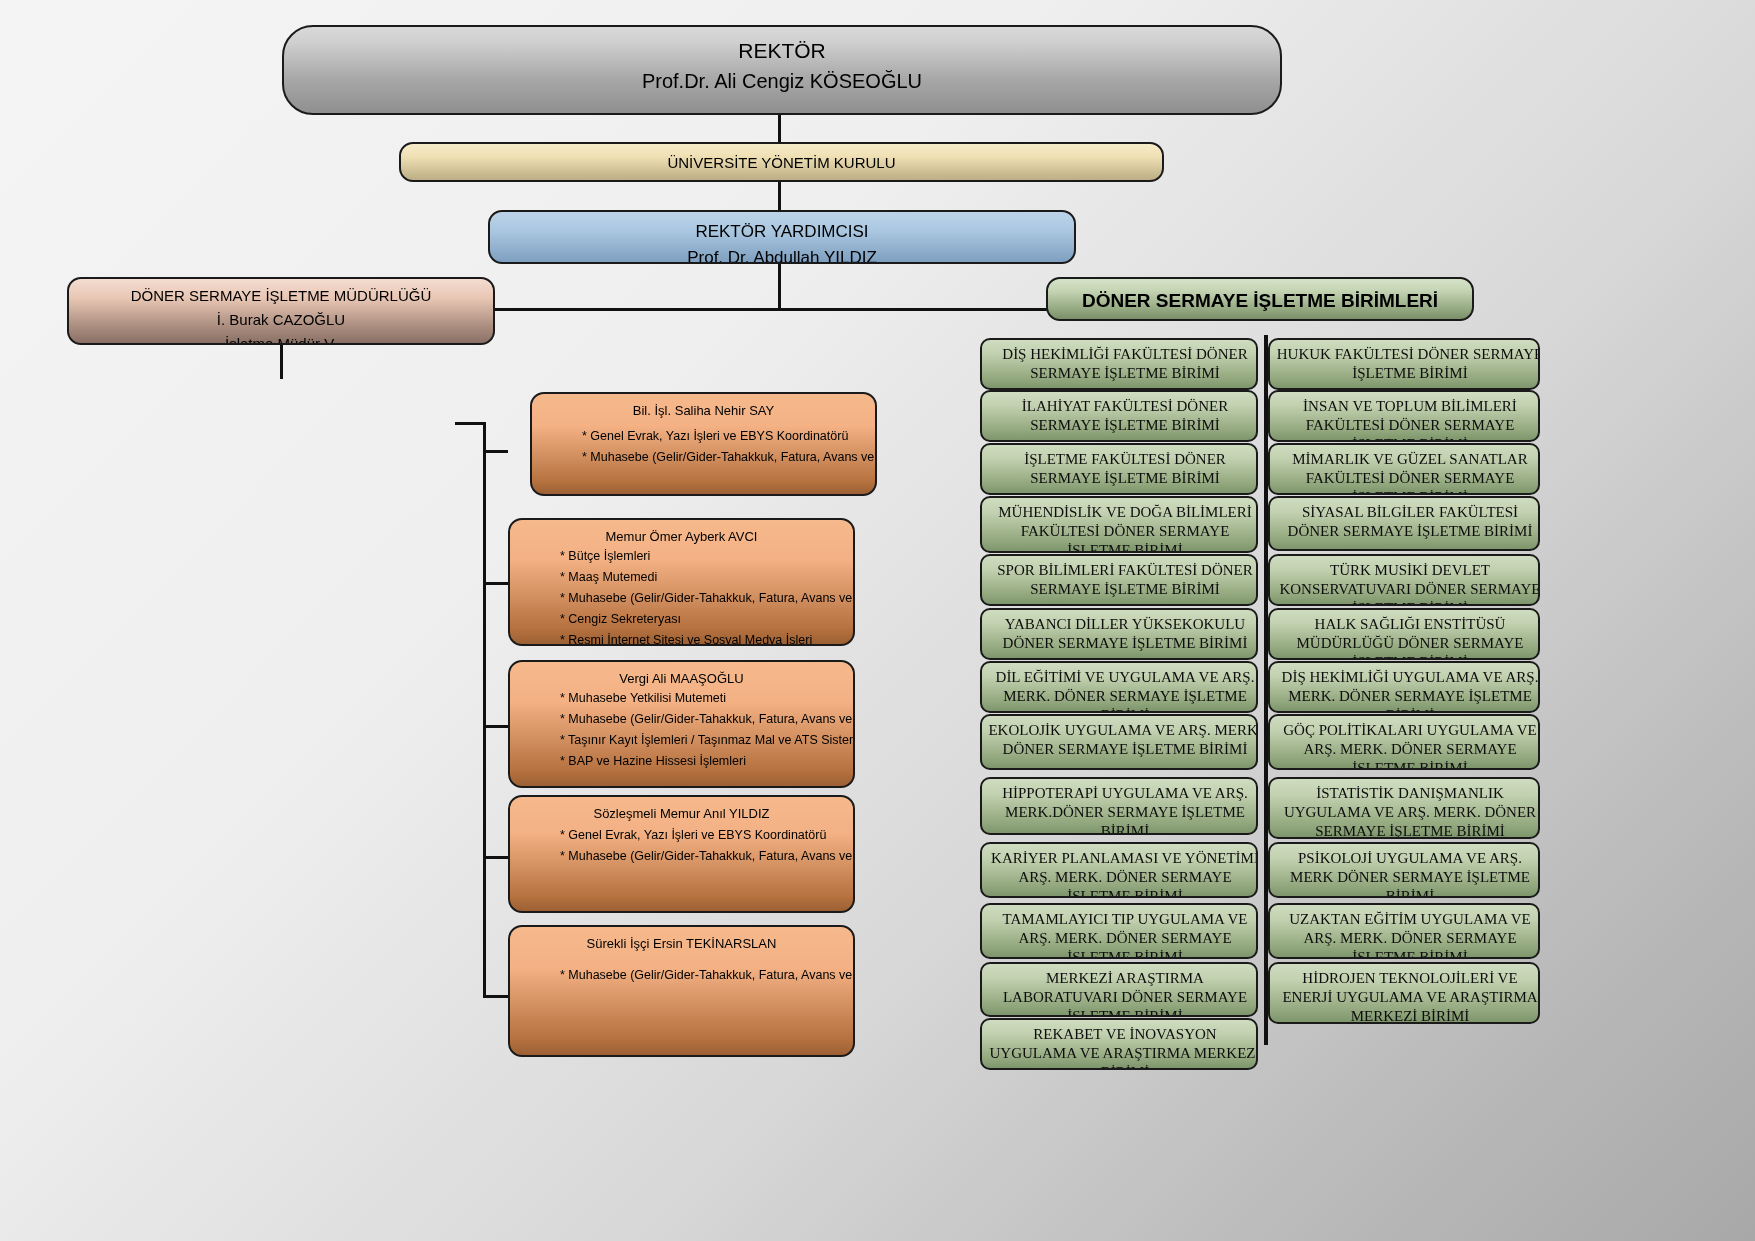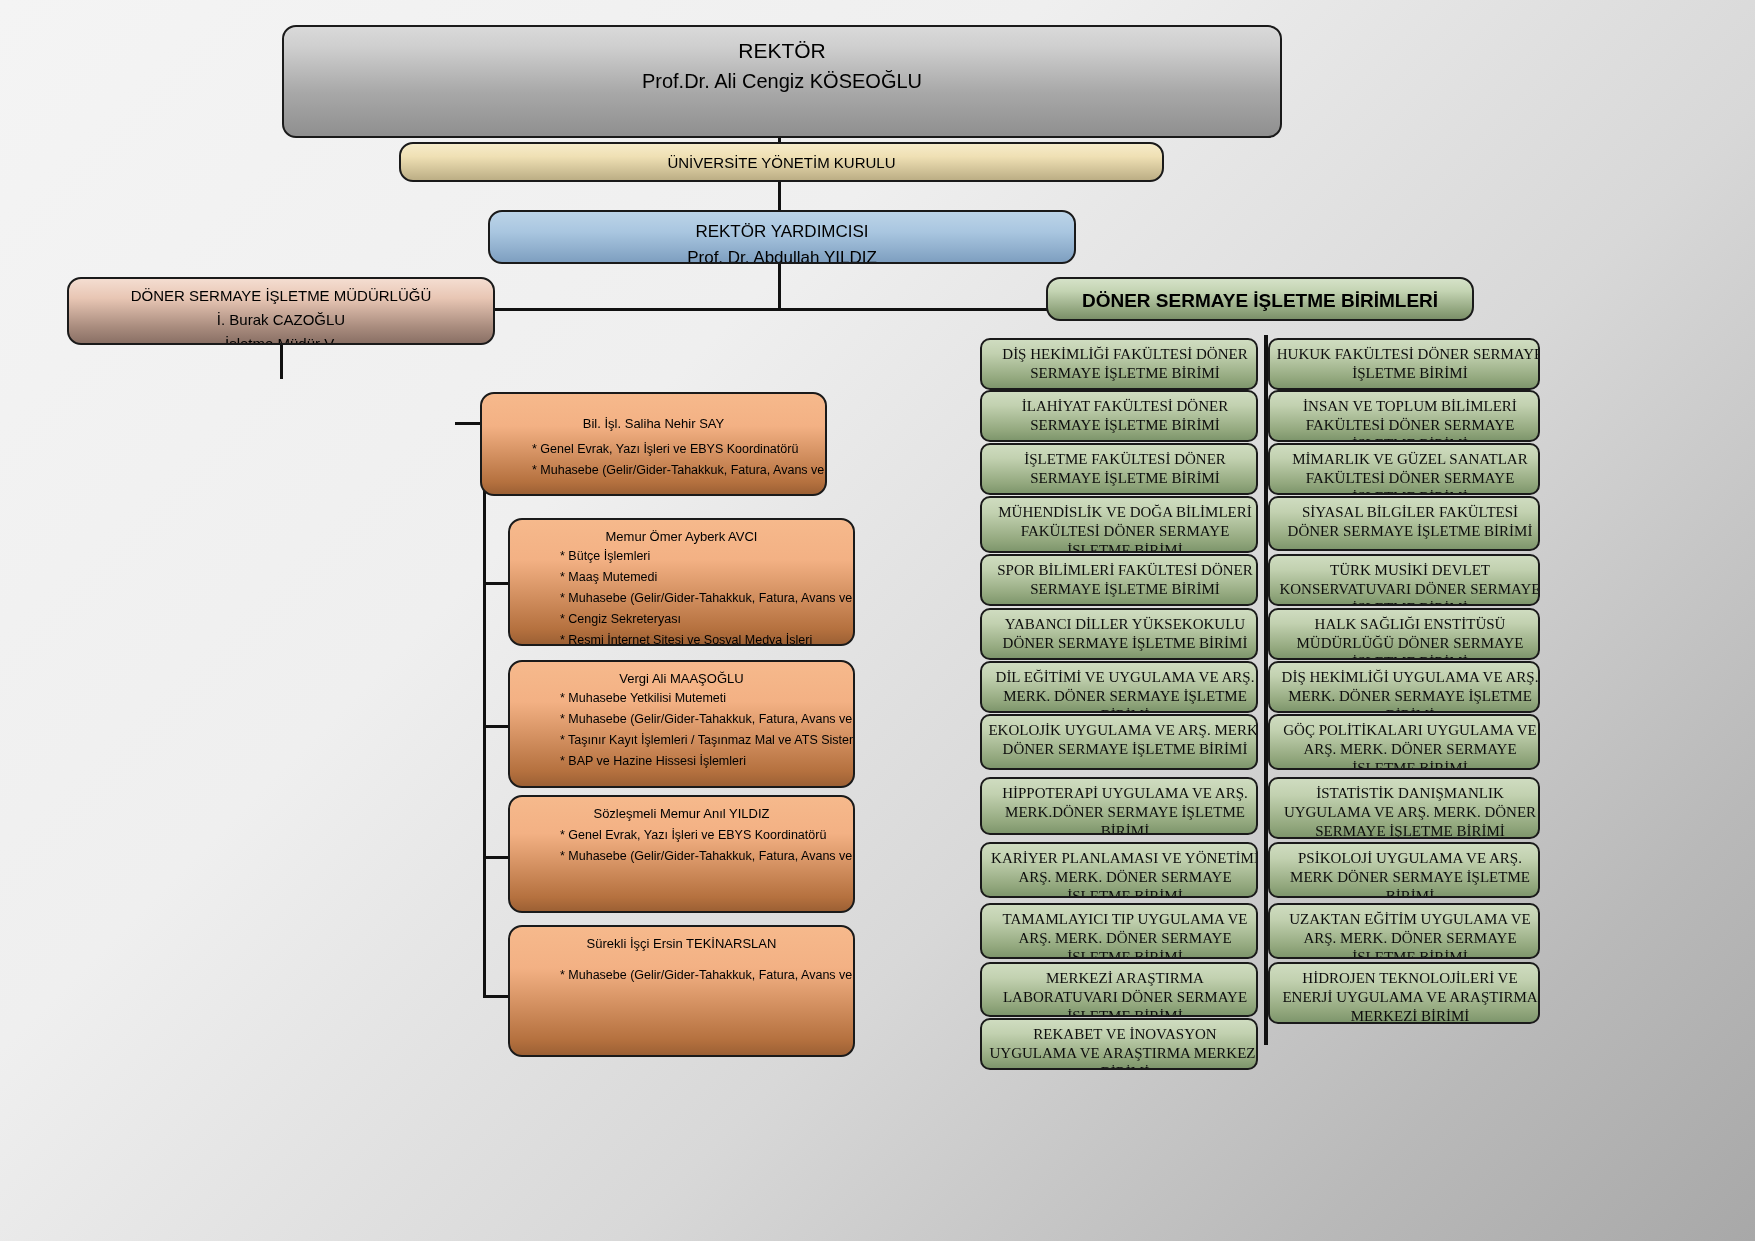--- a/index.html
+++ b/index.html
@@ -126,42 +126,42 @@
   <div class="ln lnh" style="left:455px; top:422px; width:30px; height:3px;"></div>
   <div class="ln lnv" style="left:483px; top:422px; width:3px; height:575px;"></div>
   <div class="ln lnh" style="left:483px; top:450px; width:25px; height:3px;"></div>
   <div class="ln lnh" style="left:483px; top:582px; width:25px; height:3px;"></div>
   <div class="ln lnh" style="left:483px; top:725px; width:25px; height:3px;"></div>
   <div class="ln lnh" style="left:483px; top:856px; width:25px; height:3px;"></div>
   <div class="ln lnh" style="left:483px; top:995px; width:25px; height:3px;"></div>
 
   <div class="ln lnv" style="left:1264px; top:335px; width:4px; height:710px;"></div>
 
-  <div class="node grey n-rector" style="left:282px; top:25px; width:1000px; height:113px;">
+  <div class="node grey n-rector" style="left:282px; top:25px; width:1000px; height:90px;border-radius:31px;">
     <div class="title">REKTÖR</div>
     <div class="sub">Prof.Dr. Ali Cengiz KÖSEOĞLU</div>
   </div>
 
   <div class="node cream n-uyk" style="left:399px; top:142px; width:765px; height:40px;">
     <div class="title">ÜNİVERSİTE YÖNETİM KURULU</div>
   </div>
 
   <div class="node blue n-ryard" style="left:488px; top:210px; width:588px; height:54px;">
     <div class="title">REKTÖR YARDIMCISI</div>
     <div class="sub">Prof. Dr. Abdullah YILDIZ</div>
   </div>
 
   <div class="node peach-dark n-dsim" style="left:67px; top:277px; width:428px; height:68px;">
     <div class="title">DÖNER SERMAYE İŞLETME MÜDÜRLÜĞÜ</div>
     <div class="sub">İ. Burak CAZOĞLU</div>
     <div class="sub">İşletme Müdür V.</div>
   </div>
 
 
-  <div class="node orange staff" style="left:480px; top:392px; width:347px; height:104px;justify-content:center;">
+  <div class="node orange staff" style="left:530px; top:392px; width:347px; height:104px;">
     <div class="title">Bil. İşl. Saliha Nehir SAY</div>
     <div class="bullets">
       <div class="bullet">* Genel Evrak, Yazı İşleri ve EBYS Koordinatörü</div>
       <div class="bullet">* Muhasebe (Gelir/Gider-Tahakkuk, Fatura, Avans ve Harcırah)</div>
     </div>
   </div>
 
   <div class="node orange staff" style="left:508px; top:518px; width:347px; height:128px;">
     <div class="title">Memur Ömer Ayberk AVCI</div>
     <div class="bullets" style="padding-top:2px;">

